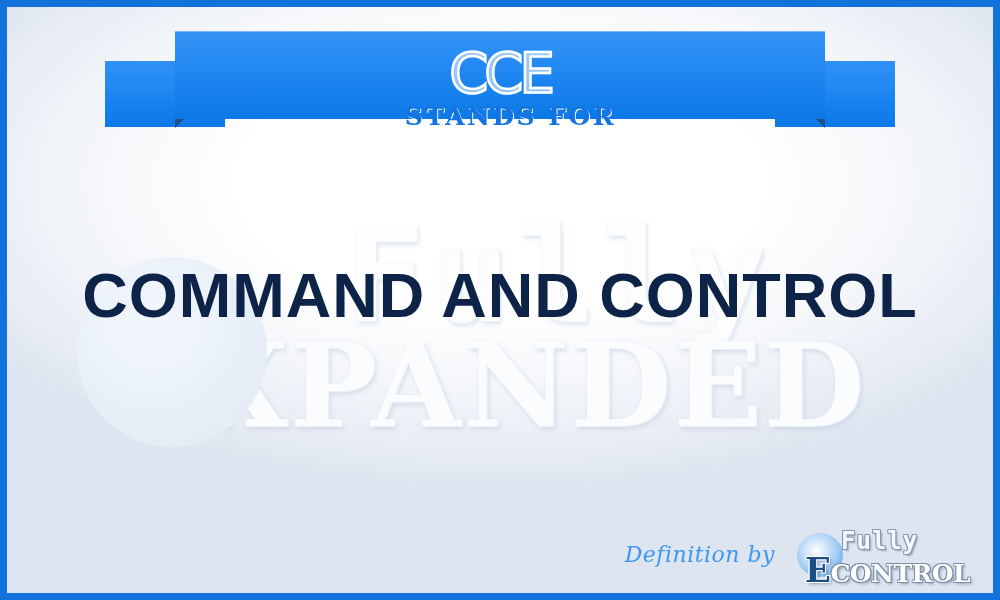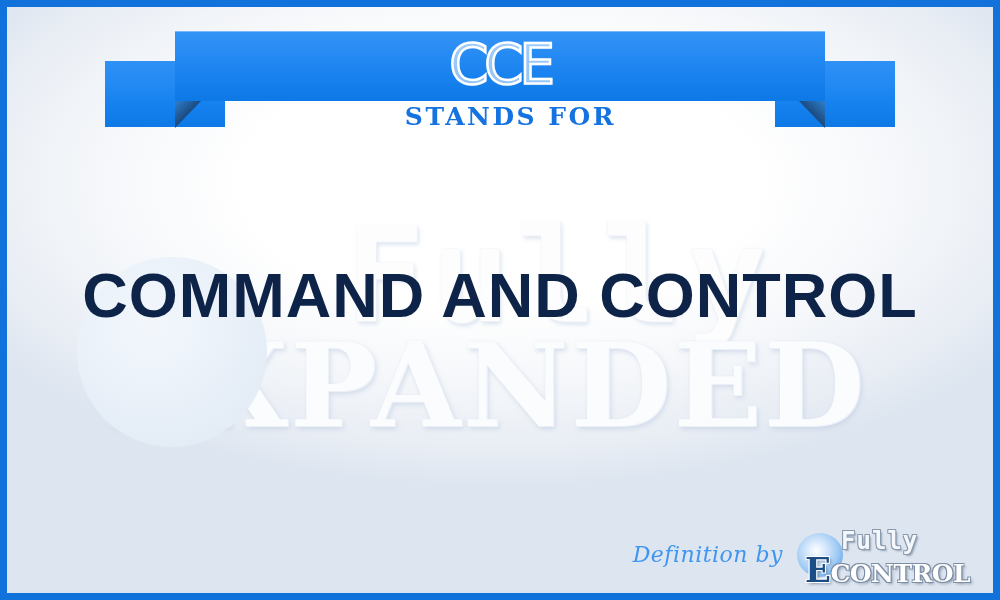--- a/index.html
+++ b/index.html
@@ -107,21 +107,21 @@
     right: 168px;
     background: linear-gradient(225deg, #2f7fcf 0%, #1d4f86 45%, #10294a 100%);
     clip-path: polygon(0 0, 100% 0, 100% 100%);
   }
 
   #banner-main {
     position: absolute;
     top: 0;
     left: 168px;
     right: 168px;
-    height: 70px;
+    height: 88px;
     background: linear-gradient(to bottom, #3493f6 0%, #2b8ef4 22%, #1f86f1 48%, #1680ec 72%, #0d79e6 100%);
     box-shadow: inset 0 1px 0 rgba(255,255,255,0.35);
     display: flex;
     align-items: center;
     justify-content: center;
   }
 
   #acronym {
     font-family: "DejaVu Sans", sans-serif;
     font-size: 56px;
@@ -167,21 +167,21 @@
   #definition .line { display: block; }
 
   
   #footer {
     position: absolute;
     right: 24px;
     bottom: 14px;
     z-index: 5;
     display: flex;
     align-items: center;
-    gap: 14px;
+    gap: 22px;
   }
   #definition-by {
     font-family: "DejaVu Serif", serif;
     font-style: italic;
     font-size: 22px;
     color: #3f96f0;
     letter-spacing: 0.5px;
   }
 
   #logo {

